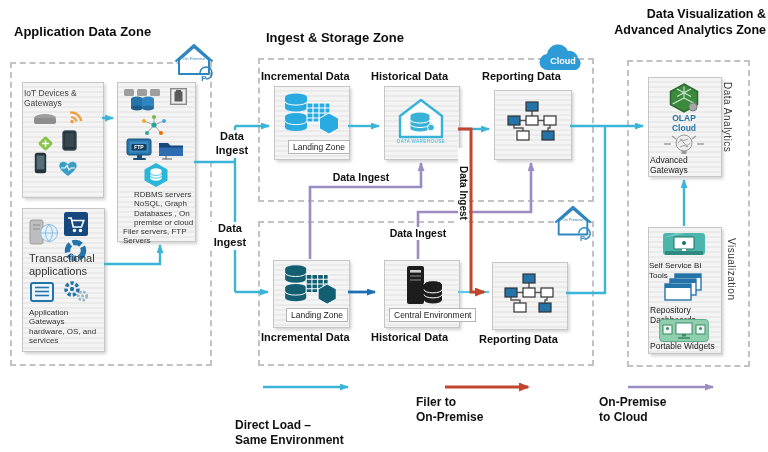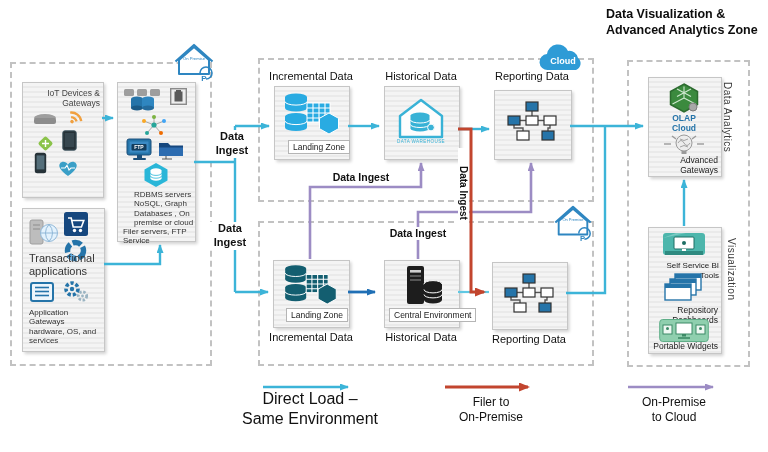--- a/index.html
+++ b/index.html
@@ -2,47 +2,49 @@
 <html><head>
 <meta charset="utf-8">
 <style>
   html,body{margin:0;padding:0;background:#fff}
   .canvas{position:relative;width:768px;height:452px;background:#fff;overflow:hidden;
           font-family:"Liberation Sans",sans-serif;color:#111}
   .zone{position:absolute;border:2px dashed #c2c2c2;z-index:0}
   .zone-title{position:absolute;font-weight:bold;font-size:13px;color:#0d0d0d;white-space:pre-line;z-index:2}
   .box{position:absolute;z-index:1;border:1px solid #c6c6c6;box-shadow:1.5px 2px 3px rgba(0,0,0,.18);
        background:repeating-linear-gradient(180deg,#f4f4f4 0 3px,#eaeaea 3px 5px)}
-  .lbl{position:absolute;font-weight:normal;font-size:11px;text-align:center;white-space:pre-line;z-index:2;line-height:1.25}
+  .lbl{position:absolute;font-weight:bold;font-size:11px;text-align:left;white-space:pre-line;z-index:2;line-height:1.25}
   .innerlbl{position:absolute;background:#fff;border:1px solid #b5b5b5;font-size:8.5px;color:#222;
             padding:1px 4px;white-space:nowrap;z-index:2}
   .smalltxt{position:absolute;font-size:8px;line-height:1.18;color:#333;white-space:pre-line;z-index:2}
   .flowlbl{position:absolute;font-weight:bold;font-size:11px;line-height:1.25;text-align:center;
            background:#fff;white-space:pre-line;z-index:4;color:#111}
   .flowlbl.sm{font-size:10.5px}
   .sidetext{position:absolute;writing-mode:vertical-rl;font-size:10px;color:#3a3a3a;z-index:2;letter-spacing:.5px}
   .redlbl{position:absolute;writing-mode:vertical-rl;font-weight:bold;font-size:10px;background:#fff;
           z-index:4;color:#111;text-align:center}
   svg.overlay{position:absolute;left:0;top:0;z-index:3;pointer-events:none}
   .icon{position:absolute;z-index:2;line-height:0}
   .olaptxt{position:absolute;font-weight:bold;font-size:8.5px;color:#2574a9;text-align:center;white-space:pre-line;z-index:2;line-height:1.2}
-  .boxtxt{position:absolute;font-size:8.5px;color:#222;text-align:right;white-space:pre-line;z-index:2;line-height:1.2}
+  .boxtxt{position:absolute;font-size:8.5px;color:#222;text-align:left;white-space:pre-line;z-index:2;line-height:1.2}
   .badge{position:absolute;z-index:5;line-height:0}
 </style>
 </head>
 <body>
 
 <div class="canvas">
 
   <div class="zone" style="left:10px;top:62px;width:198px;height:300px"></div>
   <div class="zone" style="left:258px;top:58px;width:332px;height:140px"></div>
   <div class="zone" style="left:258px;top:221px;width:332px;height:141px"></div>
   <div class="zone" style="left:627px;top:60px;width:119px;height:303px"></div>
 
-  <div class="zone-title" style="left:606px;top:6px;width:160px;text-align:left;font-size:12.5px;line-height:1.3">Data Visualization &amp;
+  <div class="zone-title" style="left:14px;top:24px">Application Data Zone</div>
+  <div class="zone-title" style="left:266px;top:30px">Ingest &amp; Storage Zone</div>
+  <div class="zone-title" style="left:606px;top:6px;width:160px;text-align:right;font-size:12.5px;line-height:1.3">Data Visualization &amp;
 Advanced Analytics Zone</div>
 
   <div class="box" style="left:22px;top:82px;width:80px;height:114px"></div>
   <div class="boxtxt" style="left:24px;top:88px;width:76px;font-size:8.5px;color:#444">IoT Devices &amp;
 Gateways</div>
   <div class="icon" style="left:32px;top:112px">
     <svg width="26" height="14">
         <ellipse cx="13" cy="6" rx="11" ry="4" fill="#9e9e9e"></ellipse>
         <rect x="2" y="6" width="22" height="6" rx="2" fill="#8d8d8d"></rect>
       </svg></div>
@@ -130,21 +132,21 @@
         <ellipse cx="14" cy="8.5" rx="5.5" ry="2.2" fill="#fff"></ellipse>
         <rect x="8.5" y="8.5" width="11" height="8" fill="#fff"></rect>
         <ellipse cx="14" cy="16.5" rx="5.5" ry="2.2" fill="#fff"></ellipse>
         <path d="M8.5,11.2 a5.5 2.2 0 0 0 11,0 M8.5,14 a5.5 2.2 0 0 0 11,0" fill="none" stroke="#29b6d8" stroke-width="0.8"></path>
       </svg></div>
   <div class="smalltxt" style="left:134px;top:190px;width:70px">RDBMS servers
 NoSQL, Graph
 Databases , On
 premise or cloud</div>
   <div class="smalltxt" style="left:123px;top:227px;width:70px">Filer servers, FTP
-Service</div>
+Servers</div>
 
   <div class="box" style="left:22px;top:208px;width:81px;height:142px"></div>
   <div class="icon" style="left:28px;top:218px">
     <svg width="32" height="28">
         <rect x="2" y="2" width="13" height="24" rx="2" fill="#bdbdbd" stroke="#9e9e9e"></rect>
         <line x1="5" y1="7" x2="12" y2="7" stroke="#8d8d8d"></line>
         <line x1="5" y1="11" x2="12" y2="11" stroke="#8d8d8d"></line>
       <circle cx="21" cy="15" r="8.5" fill="#e3f2fd" stroke="#90b8d8"></circle>
         <path d="M13,15 h16 M21,6.5 a12 12 0 0 1 0,17 M21,6.5 a12 12 0 0 0 0,17" fill="none" stroke="#90b8d8" stroke-width="1"></path>
       </svg></div>
@@ -419,20 +421,20 @@
   </svg>
 
   <div class="flowlbl" style="left:206px;top:130px;width:52px">Data
 Ingest</div>
   <div class="flowlbl" style="left:204px;top:222px;width:52px">Data
 Ingest</div>
   <div class="flowlbl sm" style="left:322px;top:171px;width:78px">Data Ingest</div>
   <div class="flowlbl sm" style="left:379px;top:227px;width:78px">Data Ingest</div>
   <div class="redlbl" style="left:458px;top:148px;height:90px">Data Ingest</div>
 
-  <div class="lbl" style="left:235px;top:389px;width:150px;font-size:16px">Direct Load –
+  <div class="lbl" style="left:235px;top:418px;width:150px;font-size:12px">Direct Load –
 Same Environment</div>
   <div class="lbl" style="left:416px;top:395px;width:150px;font-size:12px">Filer to
 On-Premise</div>
   <div class="lbl" style="left:599px;top:395px;width:150px;font-size:12px">On-Premise
 to Cloud</div>
 
 </div>
 
 </body></html>

